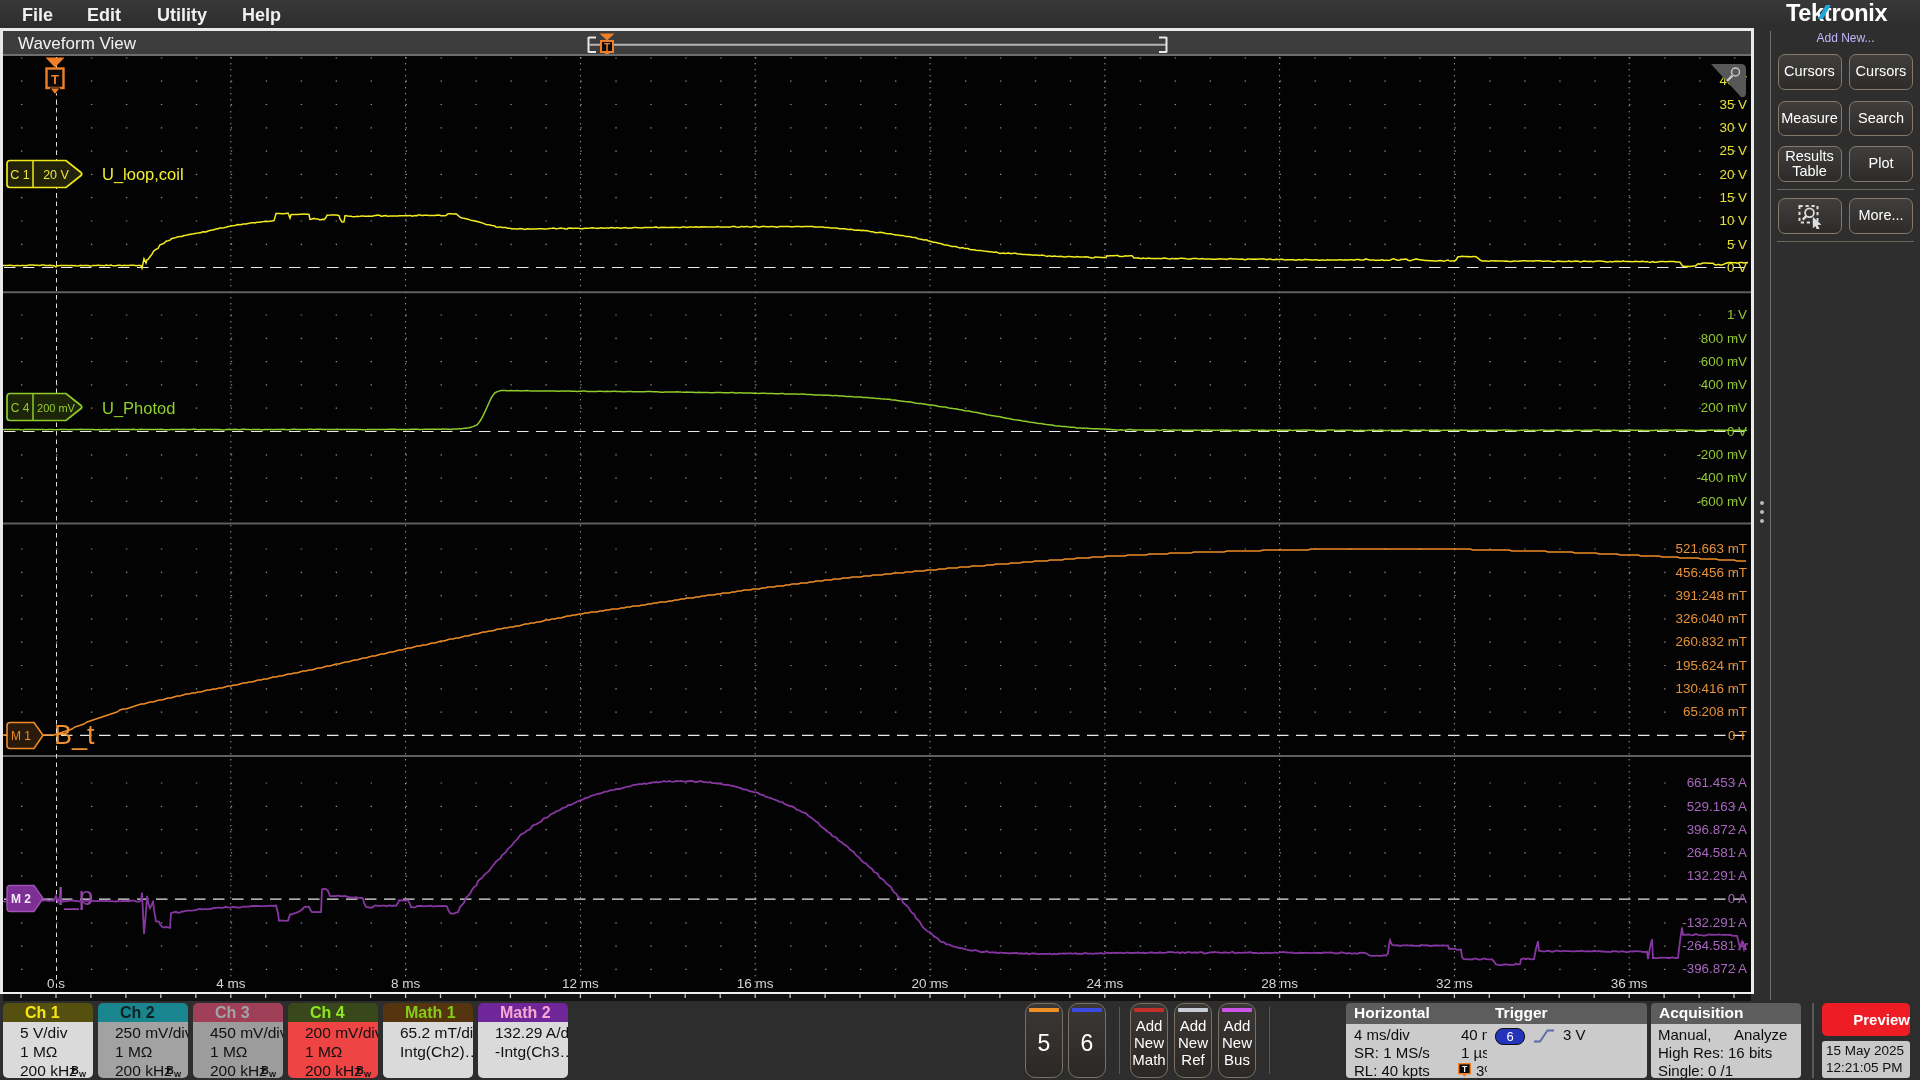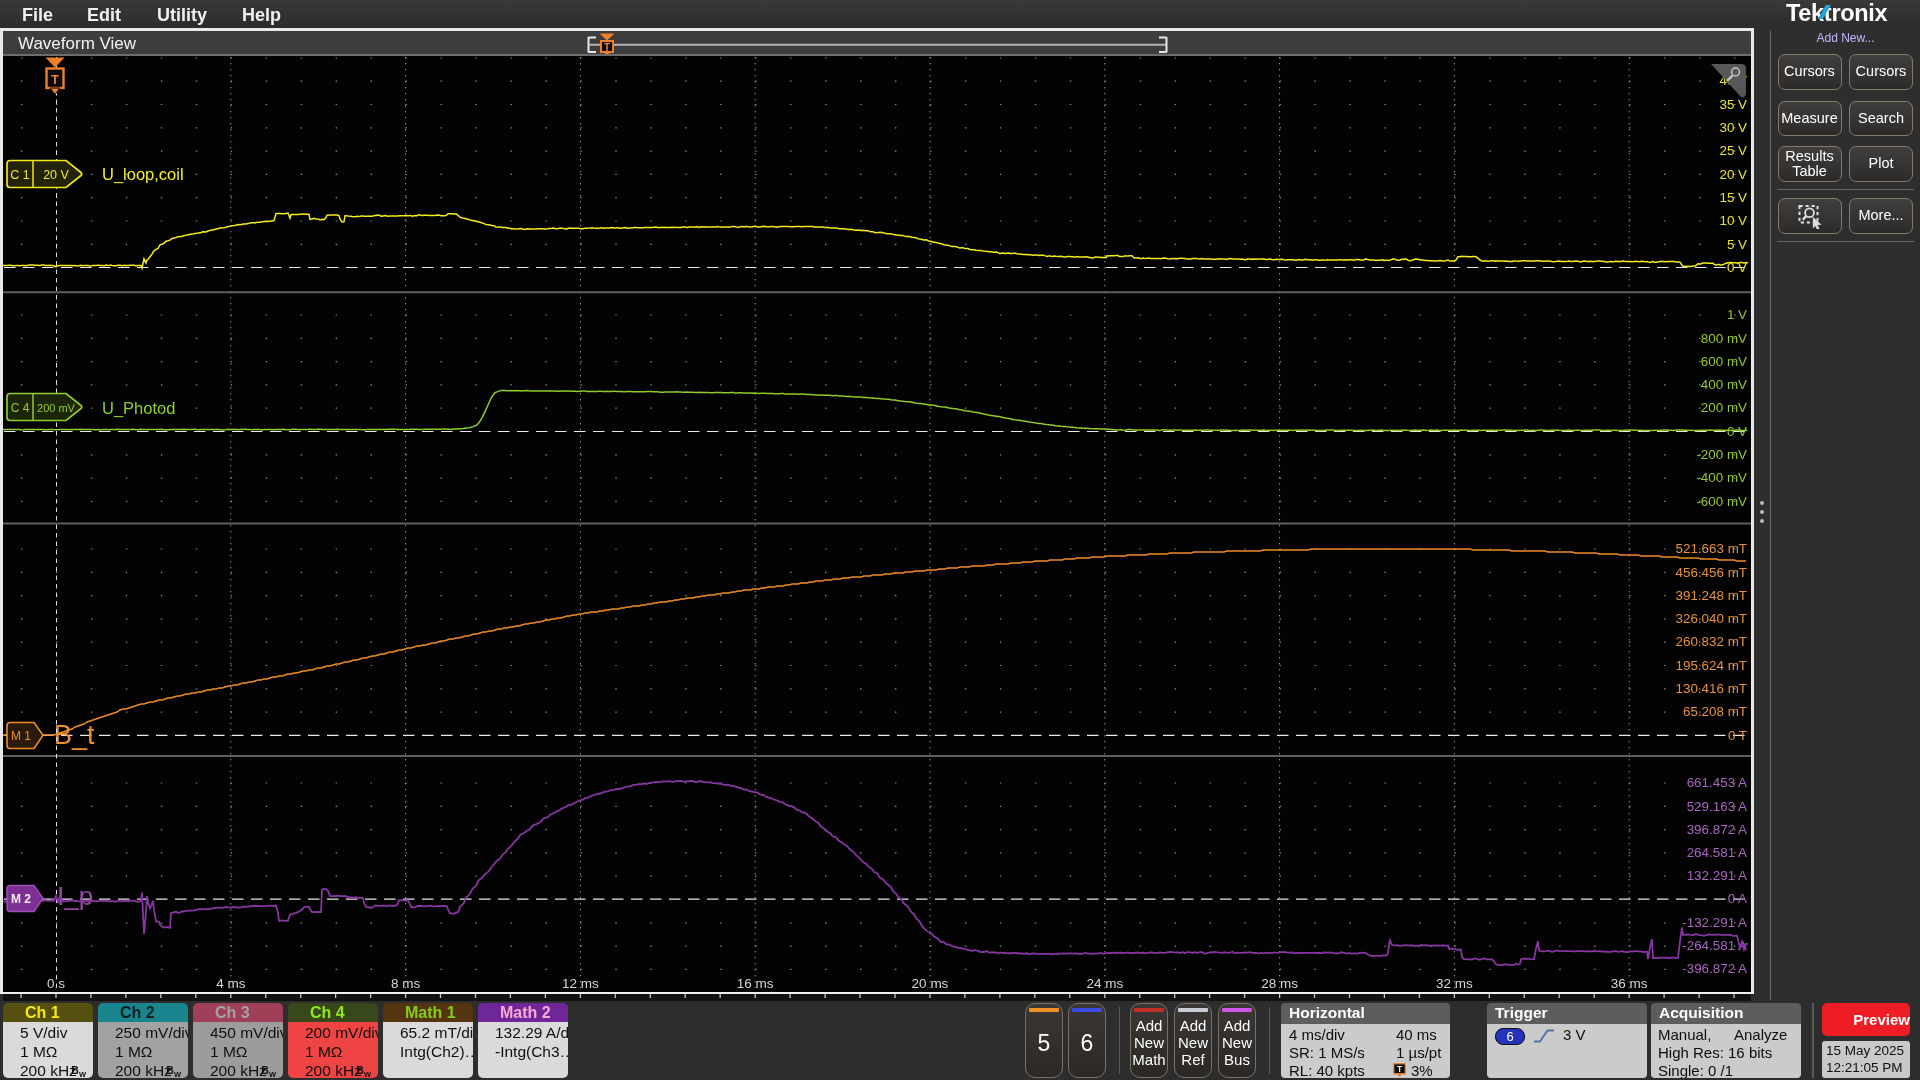--- a/index.html
+++ b/index.html
@@ -317,21 +317,21 @@
 <div class="nbtn" style="left:1174px">
   <div class="strip" style="background:#c8ccd4"></div>
   <div class="lbl" style="top:13px;font-size:15px;line-height:17px">Add<br>New<br>Ref</div>
 </div>
 <div class="nbtn" style="left:1218px">
   <div class="strip" style="background:#cc55e8"></div>
   <div class="lbl" style="top:13px;font-size:15px;line-height:17px">Add<br>New<br>Bus</div>
 </div>
 <div style="position:absolute;left:1269px;top:1007px;width:1px;height:67px;background:#5a5a5a"></div>
 
-<div class="panel" style="left:1281px;width:169px">
+<div class="panel" style="left:1346px;width:169px">
   <div class="hd">Horizontal</div>
   <div class="bd">
     <span style="position:absolute;left:8px;top:2px">4 ms/div</span>
       <span style="position:absolute;left:115px;top:2px">40 ms</span>
     <span style="position:absolute;left:8px;top:20px">SR: 1 MS/s</span>
       <span style="position:absolute;left:115px;top:20px">1 µs/pt</span>
     <span style="position:absolute;left:8px;top:38px">RL: 40 kpts</span>
     <svg width="13" height="15" viewBox="0 0 13 15" style="position:absolute;left:112px;top:39px" xmlns="http://www.w3.org/2000/svg">
       <rect x="0.7" y="0.7" width="11.6" height="10" fill="#0a0a0a" stroke="#ef7f29" stroke-width="1.4"></rect>
       <path d="M4 10.7 L9 10.7 L6.5 14 Z" fill="#ef7f29"></path>

